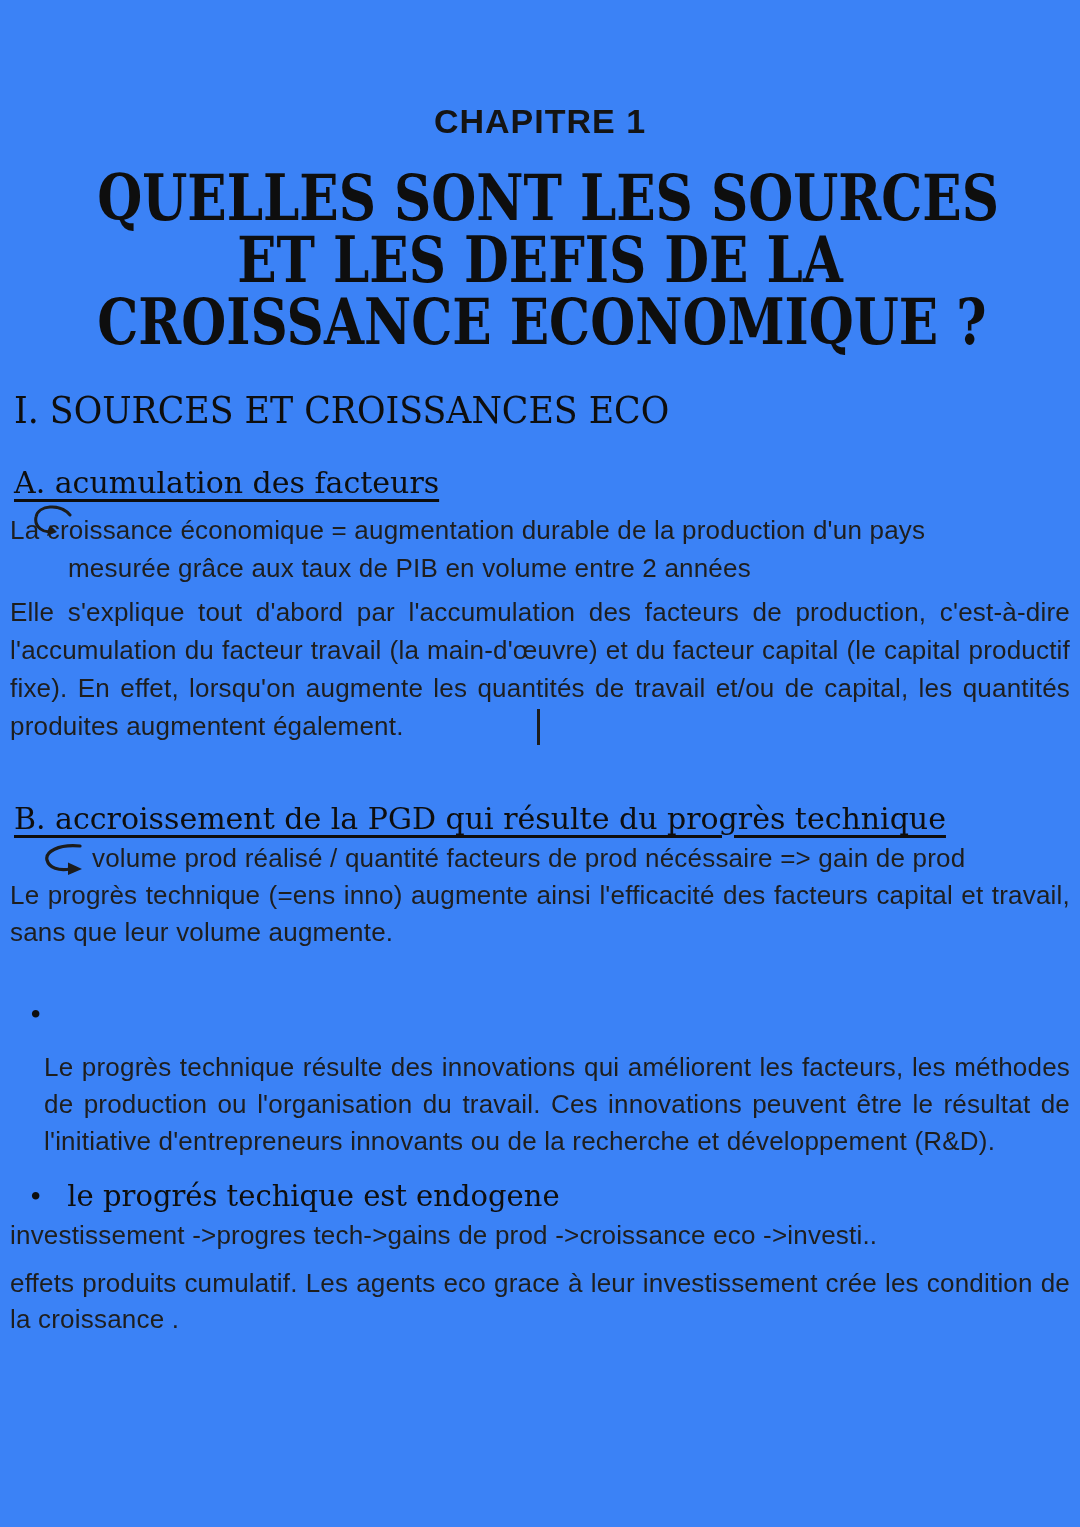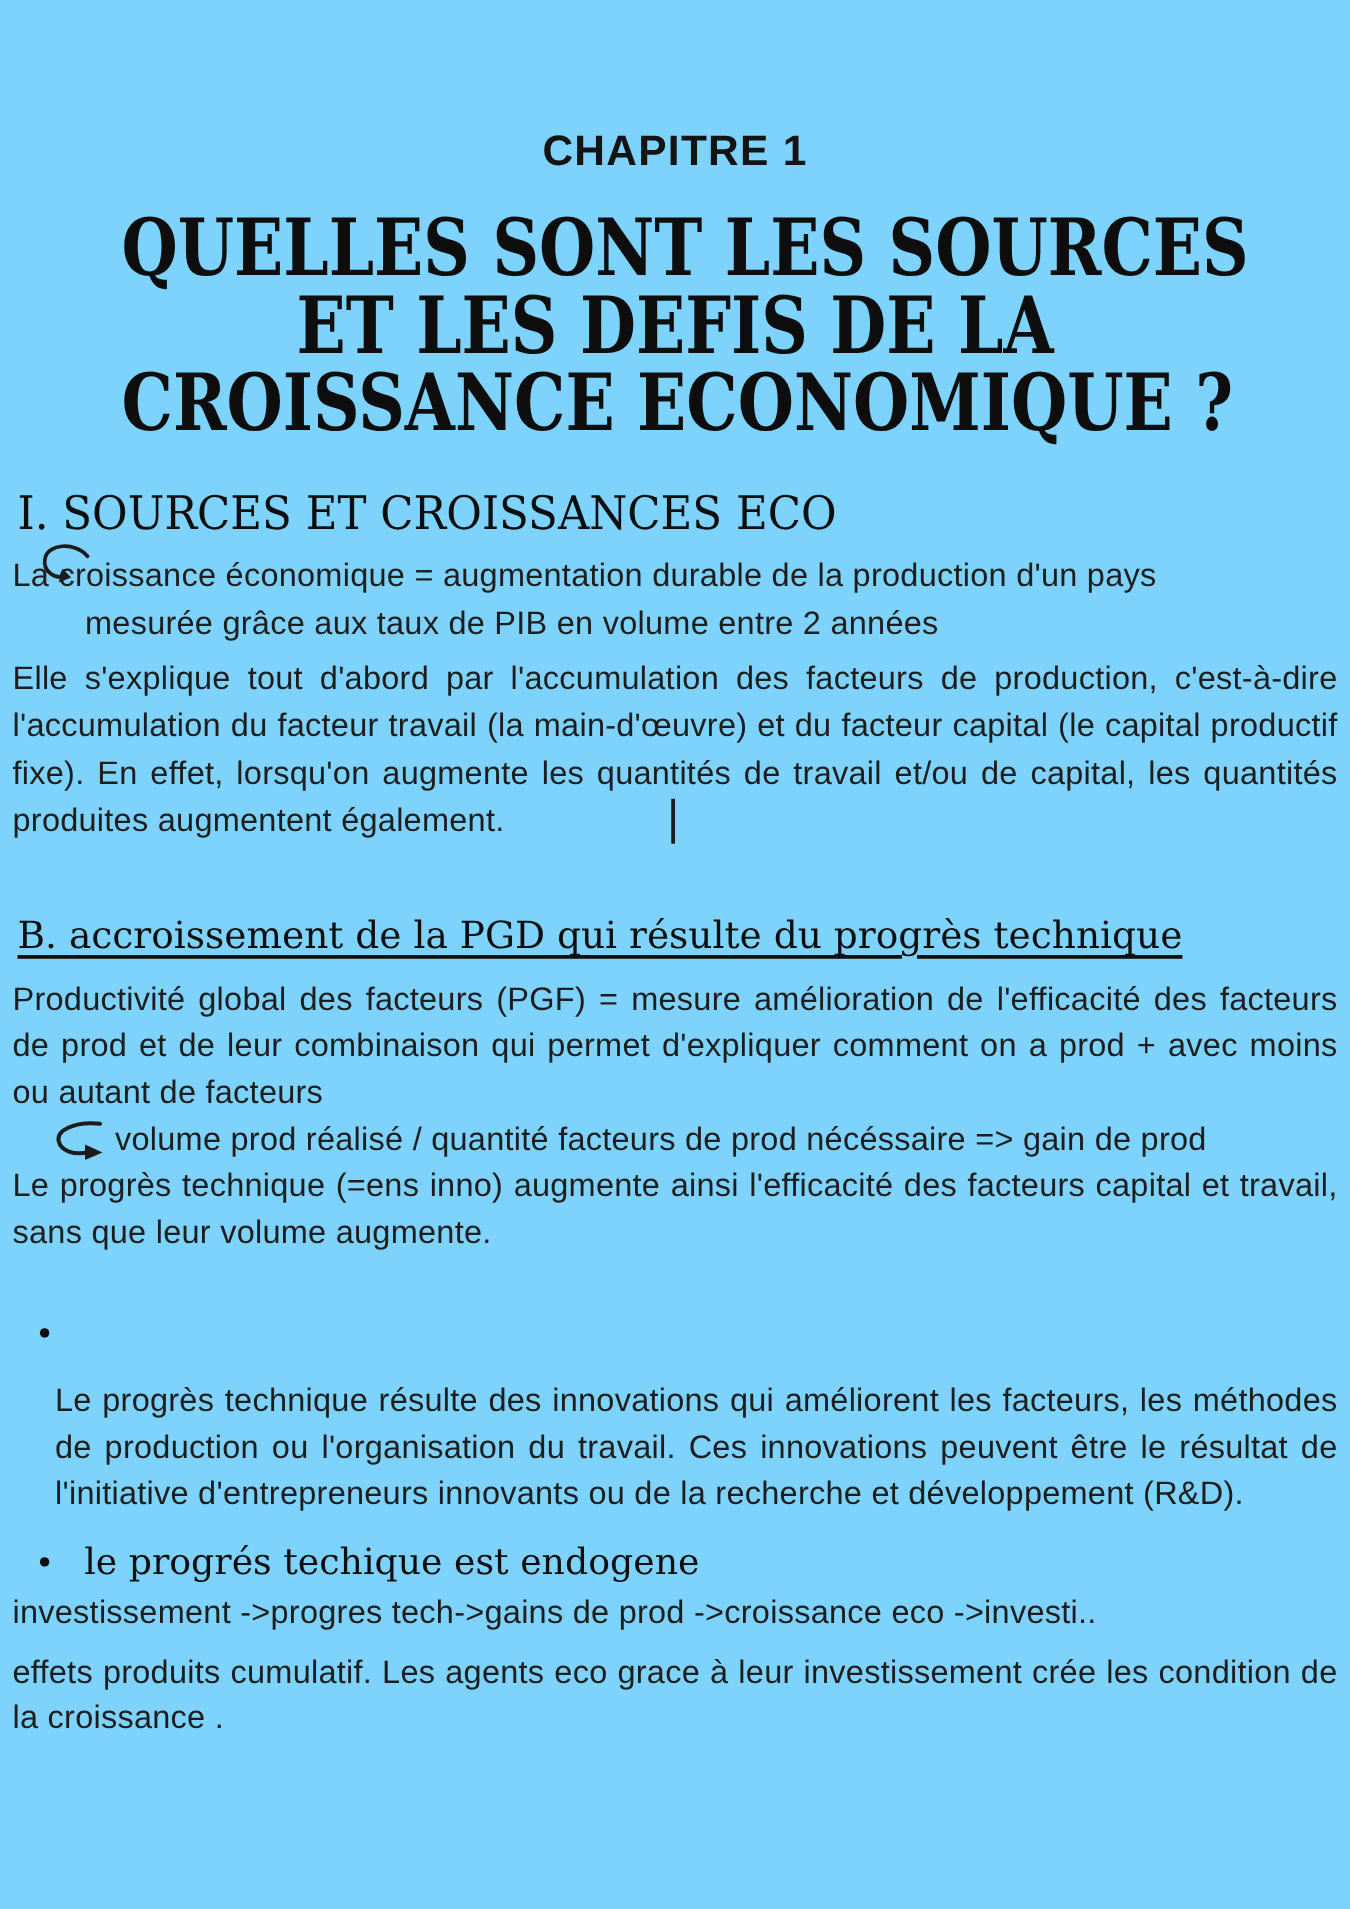--- a/index.html
+++ b/index.html
@@ -1,19 +1,19 @@
 <!DOCTYPE html>
 <html><head>
 <meta charset="utf-8">
 <style>
   html,body{margin:0;padding:0;background:#ffffff;}
   .page{
     position:relative;
     width:1080px;height:1527px;
-    background:#7dd3fc;
+    background:#3b82f6;
     overflow:hidden;
     color:#1a1a1a;
     font-family:"Liberation Sans",sans-serif;
   }
   
   .chapter{
     padding-top:102px;
     text-align:center;
     font-family:"Liberation Sans",sans-serif;
     font-weight:700;
@@ -122,40 +122,40 @@
   <div class="chapter">CHAPITRE 1</div>
 
   <div class="main-title">
     <div class="t-line">QUELLES SONT LES SOURCES</div>
     <div class="t-line">ET LES DEFIS DE LA</div>
     <div class="t-line">CROISSANCE ECONOMIQUE ?</div>
   </div>
 
   <div class="h1">I. SOURCES ET CROISSANCES ECO</div>
 
+  <div class="h2">A. acumulation des facteurs</div>
 
   <div class="body-text def-block">
     <span class="la-arrow">
       <svg width="52" height="44" viewBox="0 0 52 44">
         <path d="M44 12 C34 0 12 2 10 14 C8 24 18 31 27 28" fill="none" stroke="#1c1c1c" stroke-width="3" stroke-linecap="round"></path>
         <path d="M24 22 L31 29 L21 33 Z" fill="#1c1c1c"></path>
       </svg>
     </span>
     <div>La croissance économique = augmentation durable de la production d'un pays</div>
     <div class="def-line2">mesurée grâce aux taux de PIB en volume entre 2 années</div>
   </div>
 
   <div class="body-text justify para-a">
     <span>Elle s'explique tout d'abord par l'accumulation des facteurs de production, c'est-à-dire l'accumulation du facteur travail (la main-d'œuvre) et du facteur capital (le capital productif fixe). En effet, lorsqu'on augmente les quantités de travail et/ou de capital, les quantités produites augmentent également.</span>
     <span class="text-caret"></span>
   </div>
 
   <div class="h2 h2-b">B. accroissement de la PGD qui résulte du progrès technique</div>
 
-  <div class="body-text justify para-b1">Productivité global des facteurs (PGF) = mesure amélioration de l'efficacité des facteurs de prod et de leur combinaison qui permet d'expliquer comment on a prod + avec moins ou autant de facteurs</div>
 
   <div class="arrow-line">
     <span class="arrow-glyph">
       <svg width="42" height="32" viewBox="0 0 42 32">
         <path d="M38 3 C16 1 3 9 5 17 C7 25 17 28 28 26" fill="none" stroke="#1c1c1c" stroke-width="3.2" stroke-linecap="round"></path>
         <path d="M26 19.5 L40 26 L26 32 Z" fill="#1c1c1c"></path>
       </svg>
     </span>
     <span class="arrow-text">volume prod réalisé / quantité facteurs de prod nécéssaire =&gt; gain de prod</span>
   </div>

